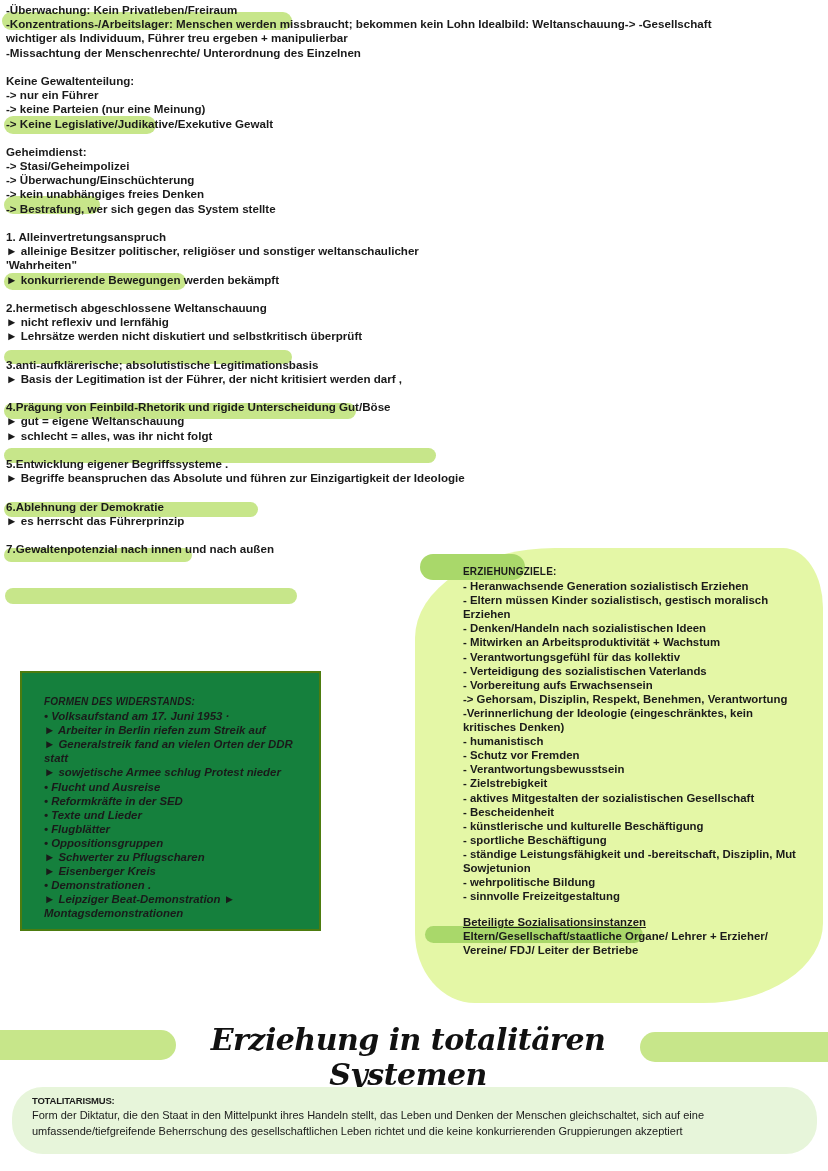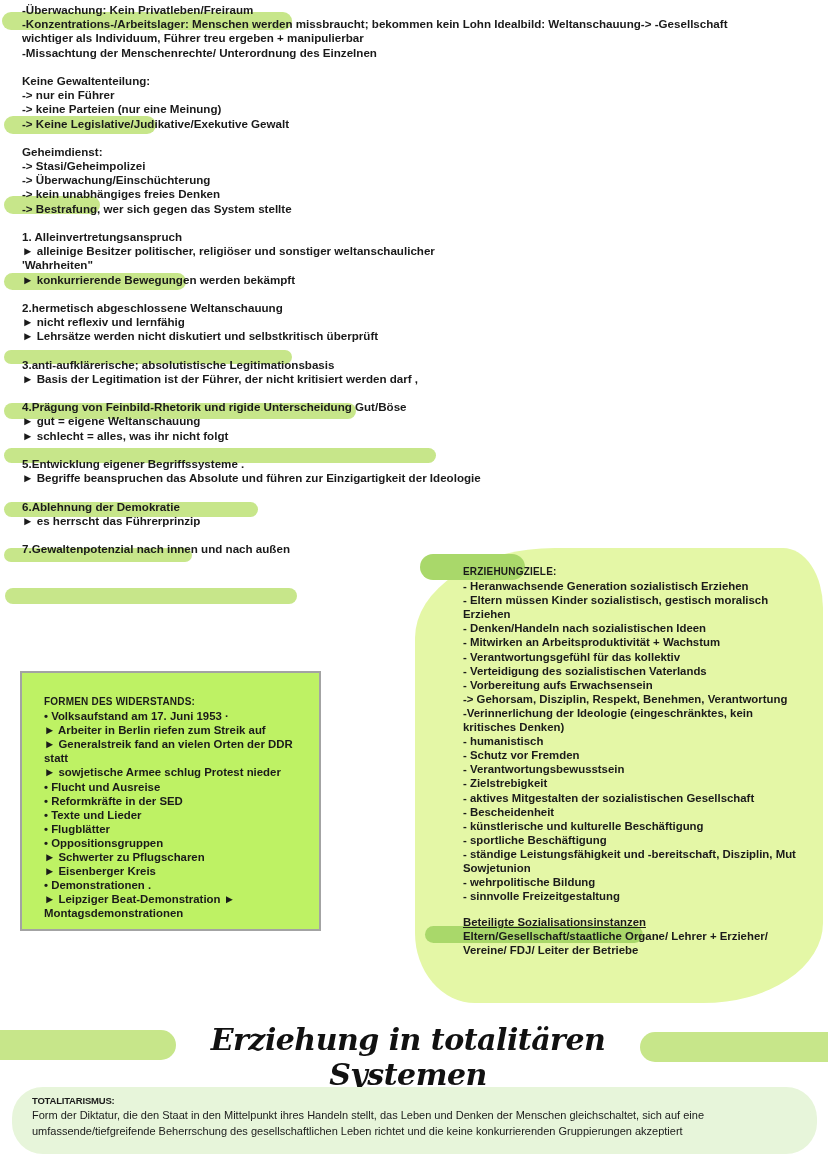--- a/index.html
+++ b/index.html
@@ -1,28 +1,28 @@
 <!DOCTYPE html>
 <html><head>
   <meta charset="utf-8">
   <style>
     html, body { margin:0; padding:0; }
     body { width:828px; height:1171px; position:relative; overflow:hidden; background:#ffffff;
       font-family:"Liberation Sans", sans-serif; font-weight:bold; color:#1a1a1a; }
     .hl { position:absolute; background:#c7e68a; border-radius:14px; z-index:0; }
     .txt { position:absolute; z-index:1; font-size:11.6px; line-height:14.2px; white-space:nowrap; }
-    .txt div { height:14.2px;margin-left:16px; }
+    .txt div { height:14.2px; }
     .blob { position:absolute; left:415px; top:548px; width:408px; height:455px; background:#e4f7a6;
       border-radius:140px 40px 120px 60px / 90px 60px 80px 70px; z-index:0; }
     .goals-title-hl { position:absolute; left:420px; top:554px; width:105px; height:26px; background:#a9d86a; border-radius:14px; z-index:1; }
     .inst-hl { position:absolute; left:425px; top:926px; width:218px; height:17px; background:#a9d86a; border-radius:9px; z-index:1; }
     .goals { position:absolute; left:431px; top:563px; z-index:2; font-size:11.4px; line-height:14.1px;margin-left:32px; }
     .goals div { height:14.1px; white-space:nowrap; }
     .caps { font-family:"Liberation Sans Narrow","Liberation Sans", sans-serif; font-size:10px; letter-spacing:0.2px; text-transform:uppercase; }
-    .resist { position:absolute; left:20px; top:671px; width:297px; height:256px; background:#bef264; border:2px solid #a3a3a3; z-index:1; }
+    .resist { position:absolute; left:20px; top:671px; width:297px; height:256px; background:#15803d; border:2px solid #4d7c0f; z-index:1;font-style:italic; }
     .resist-inner { position:absolute; left:22px; top:22px; font-size:11.4px; line-height:14.1px; }
     .resist-inner div { height:14.1px; white-space:nowrap; }
     .banner-l { position:absolute; left:0; top:1030px; width:176px; height:30px; background:#c7e68a; border-radius:0 16px 16px 0; }
     .banner-r { position:absolute; left:640px; top:1032px; width:188px; height:30px; background:#c7e68a; border-radius:16px 0 0 16px; }
     .banner-title { position:absolute; left:180px; top:1022px; width:456px; text-align:center;
       font-family:"DejaVu Serif", serif; font-style:italic; font-weight:bold; font-size:30px; letter-spacing:-0.5px; color:#111; }
     .def { position:absolute; left:12px; top:1087px; width:805px; height:67px; background:#e7f5da;border-radius:31px; }
     .def-title { position:absolute; left:20px; top:8px; font-size:9.5px; letter-spacing:-0.2px; }
     .def-body { position:absolute; left:20px; top:20px; width:780px; font-size:11px; line-height:16px; font-weight:normal;
       font-family:"Liberation Sans", sans-serif; white-space:normal; }

